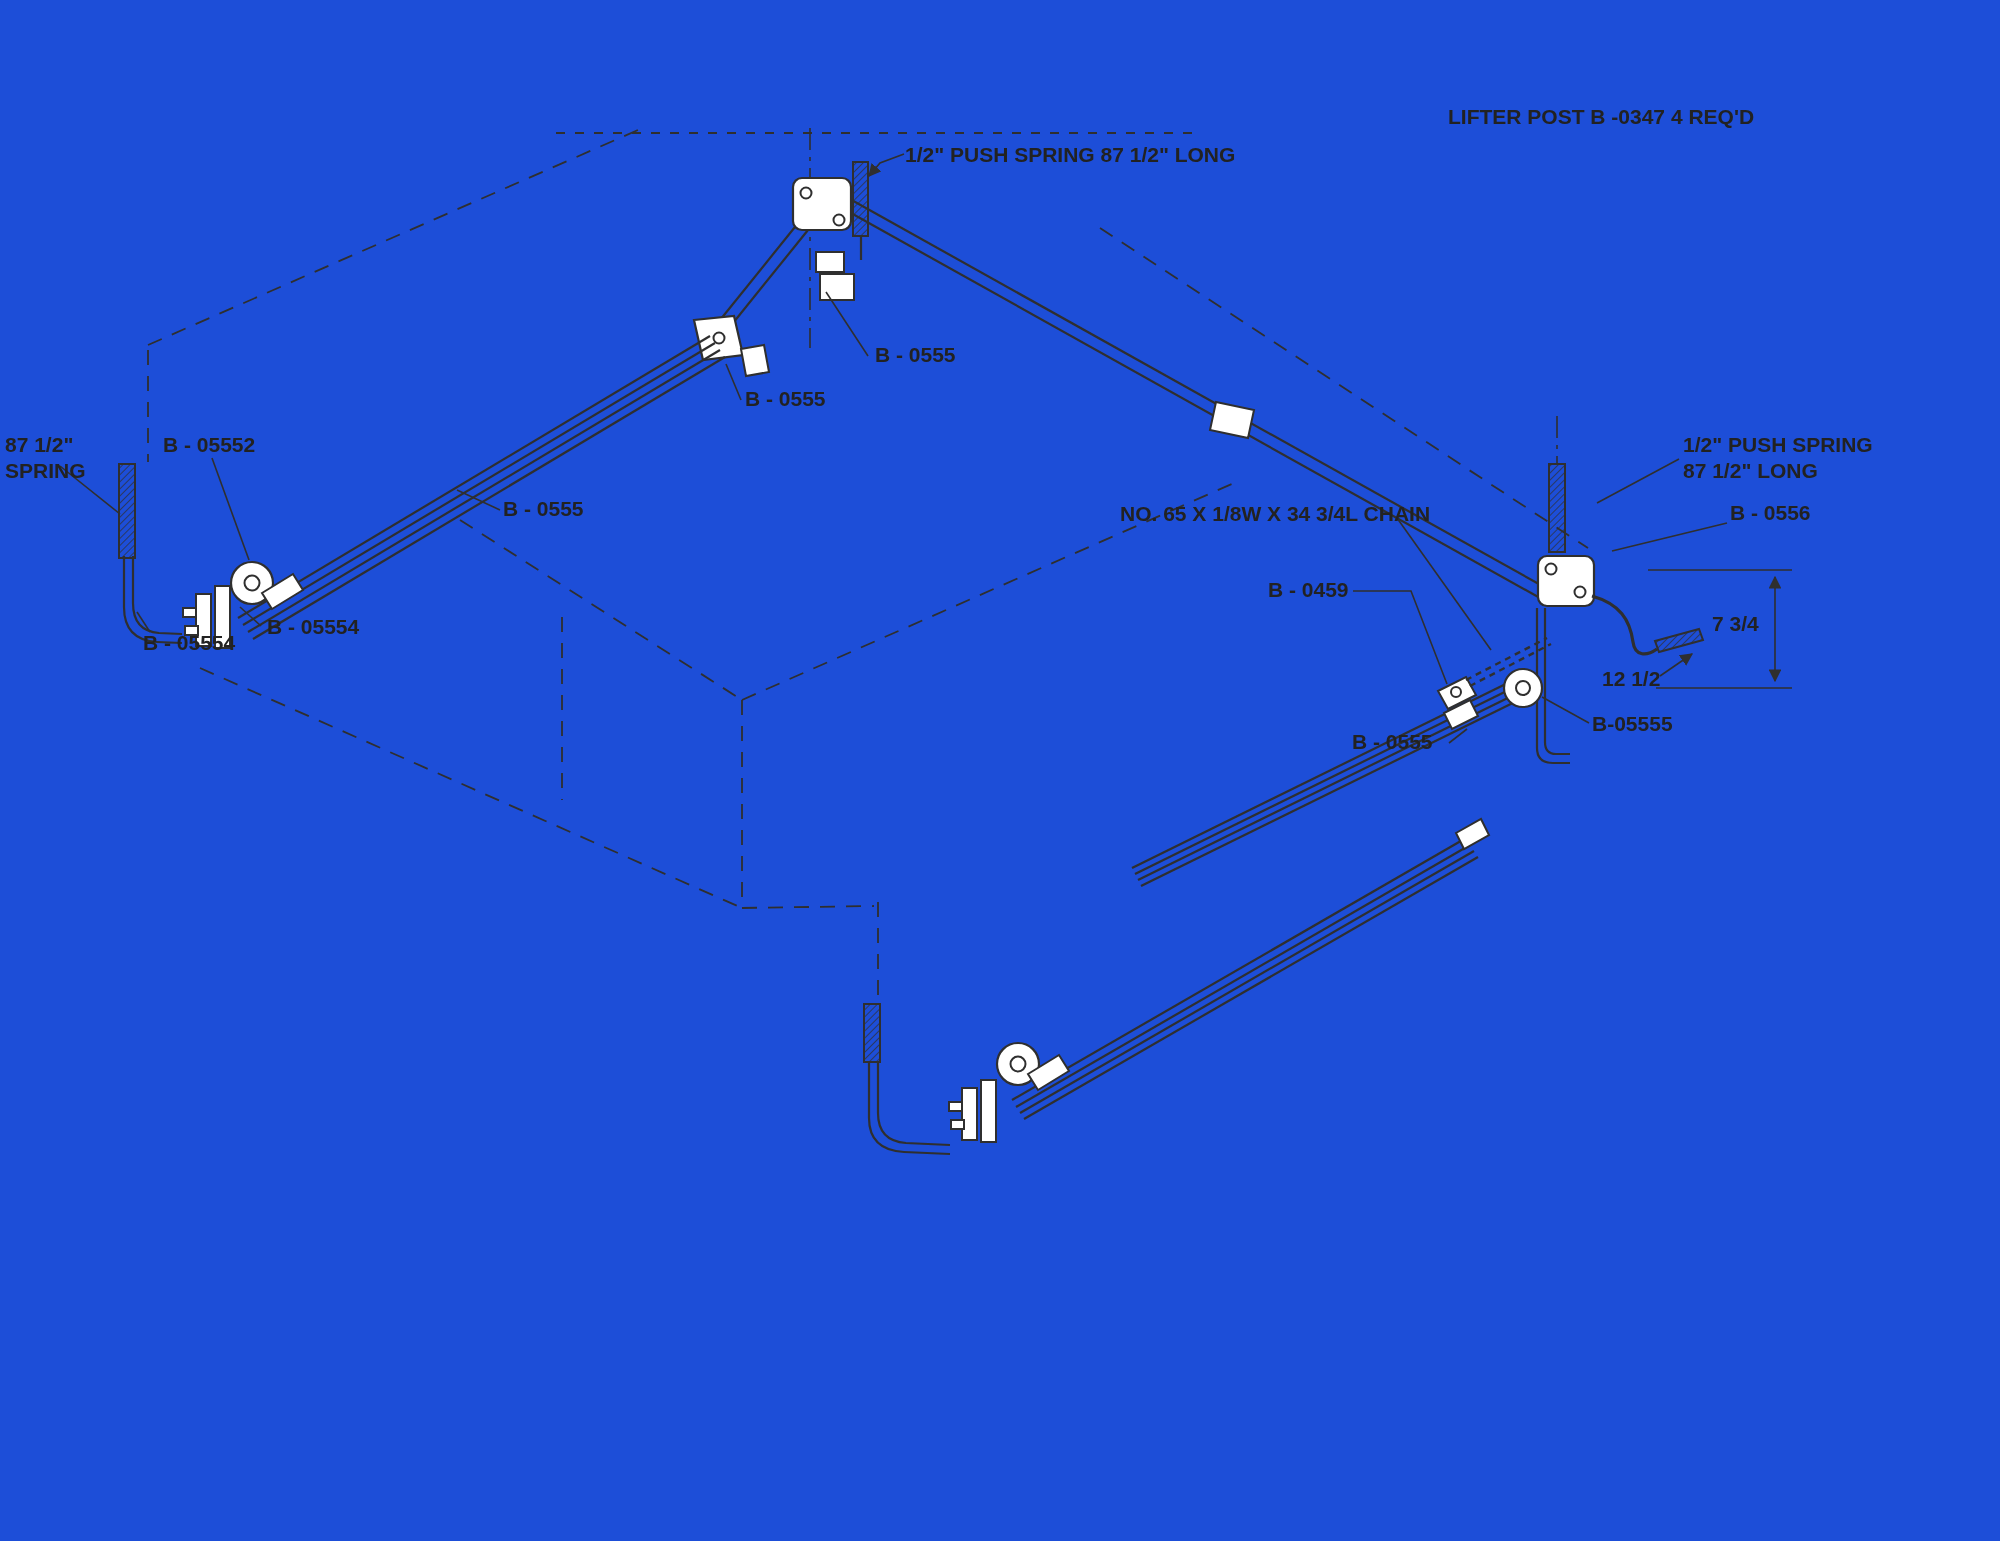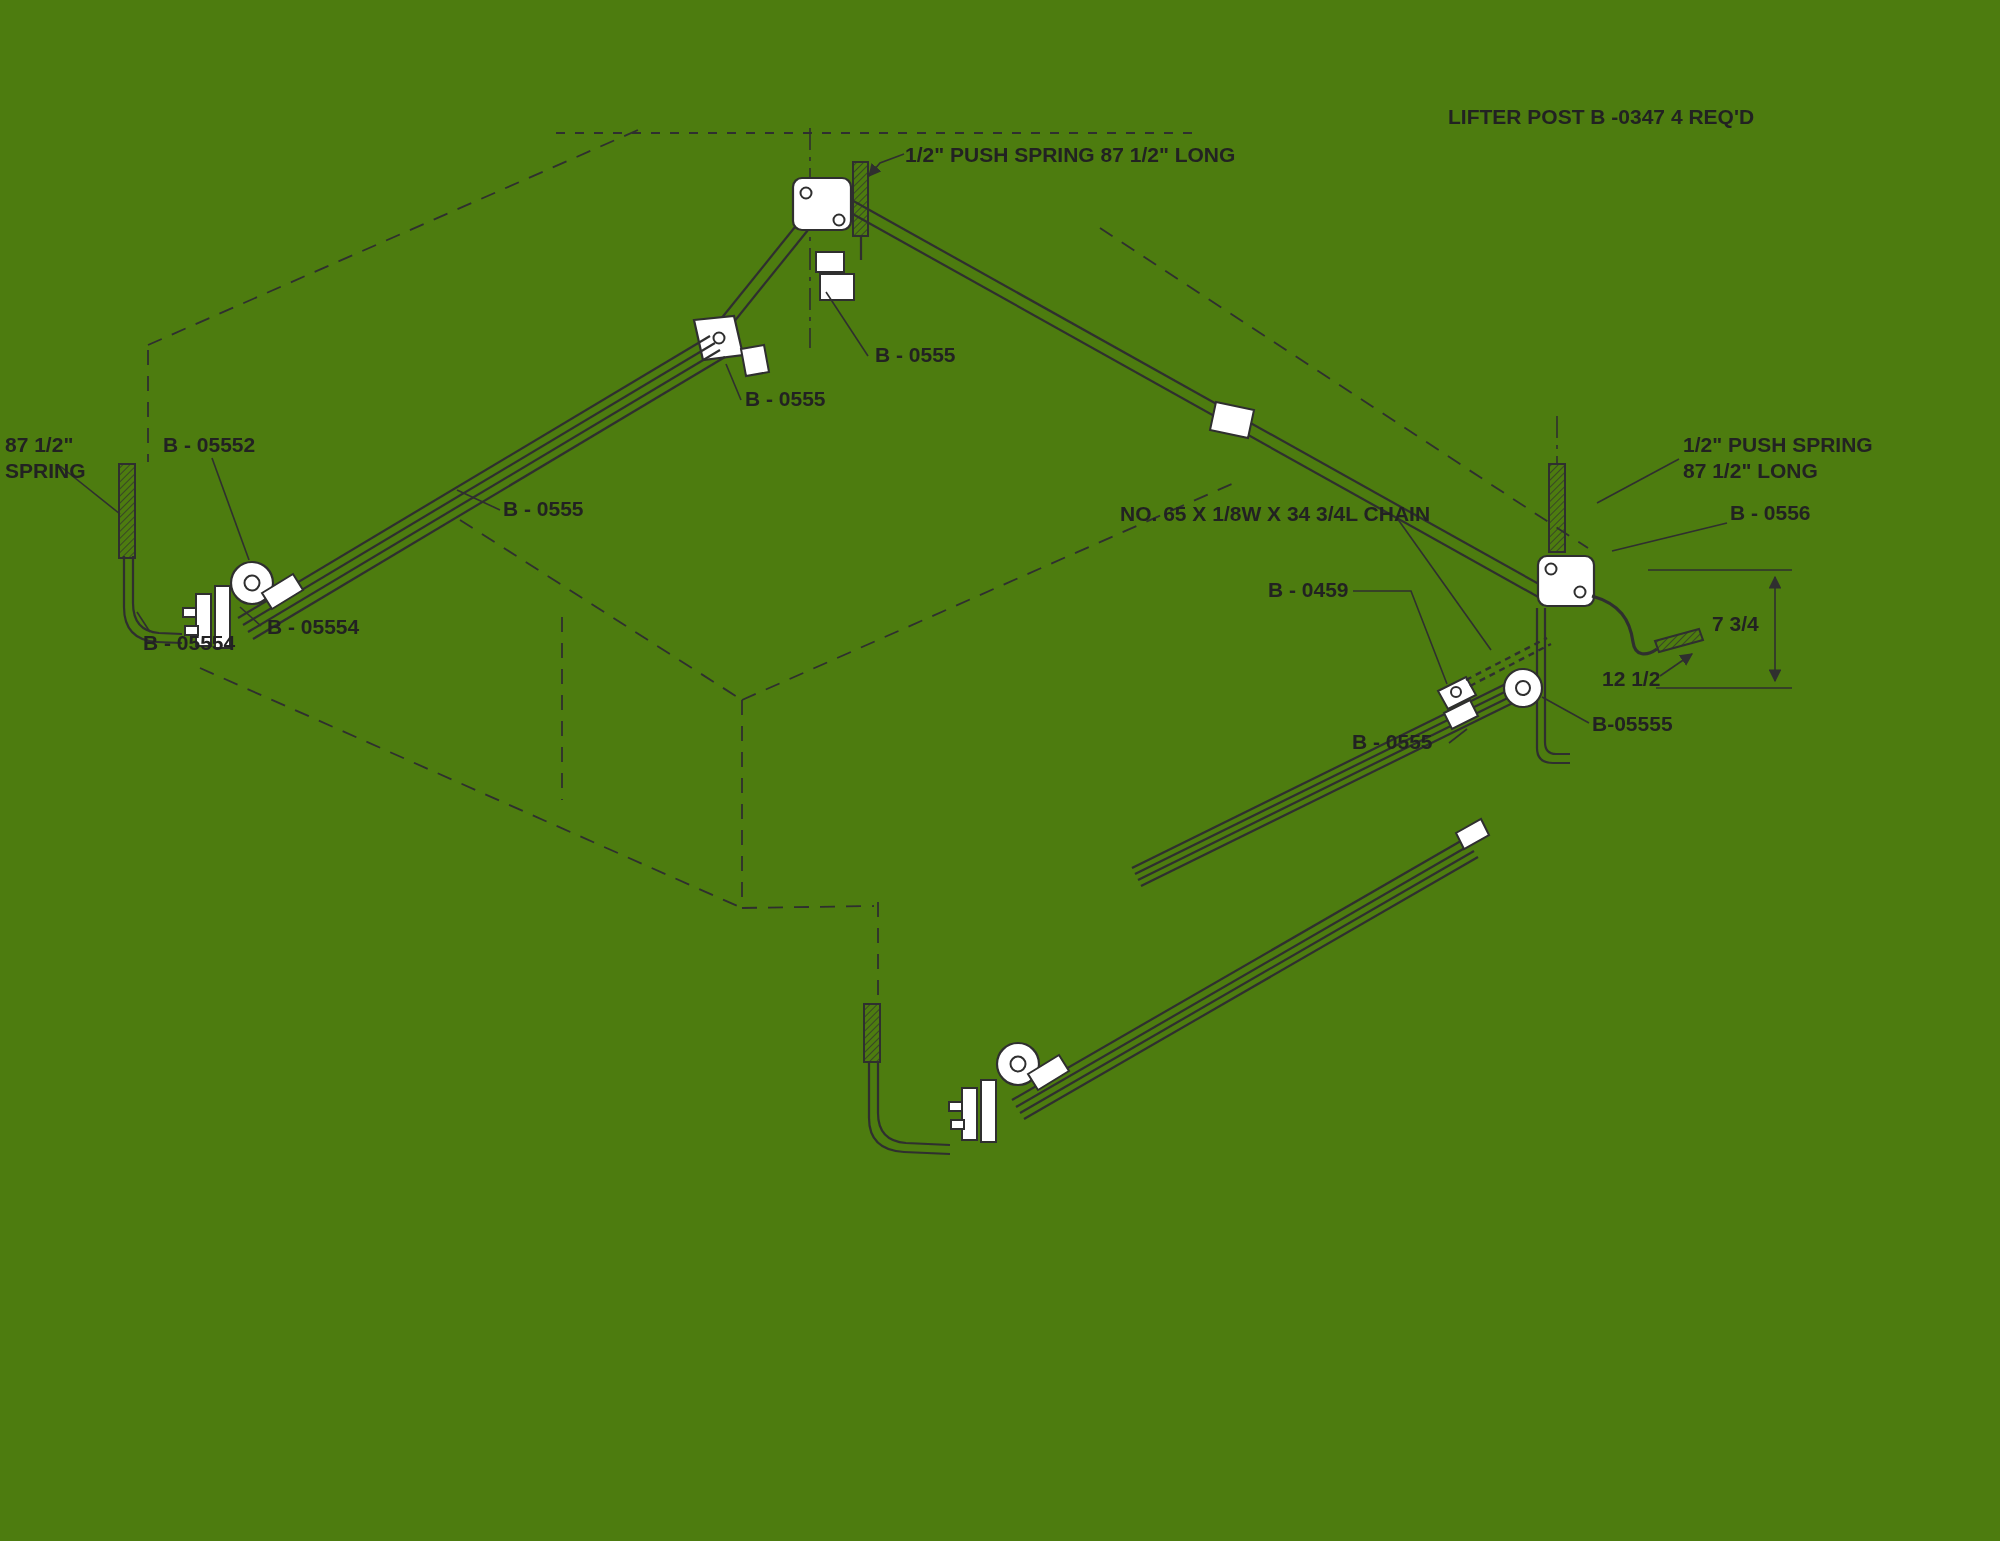--- a/index.html
+++ b/index.html
@@ -1,16 +1,16 @@
 <!DOCTYPE html>
 <html><head>
 <meta charset="utf-8">
 <style>
   html,body{margin:0;padding:0;background:#e9e9e9;}
-  .canvas{position:relative;width:2000px;height:1541px;background:#4d7c0f;margin:0 auto;overflow:hidden;}
+  .canvas{position:relative;width:2000px;height:1541px;background:#1d4ed8;margin:0 auto;overflow:hidden;}
   svg{display:block;}
   svg text{
     font-family:"Liberation Sans", sans-serif;
     font-size:21px;
     font-weight:600;
     fill:#222222;
   }
   .ink{stroke:#2f2f2f;}
   .thin{stroke-width:1.6;fill:none;}
   .mid{stroke-width:2.2;fill:none;}

